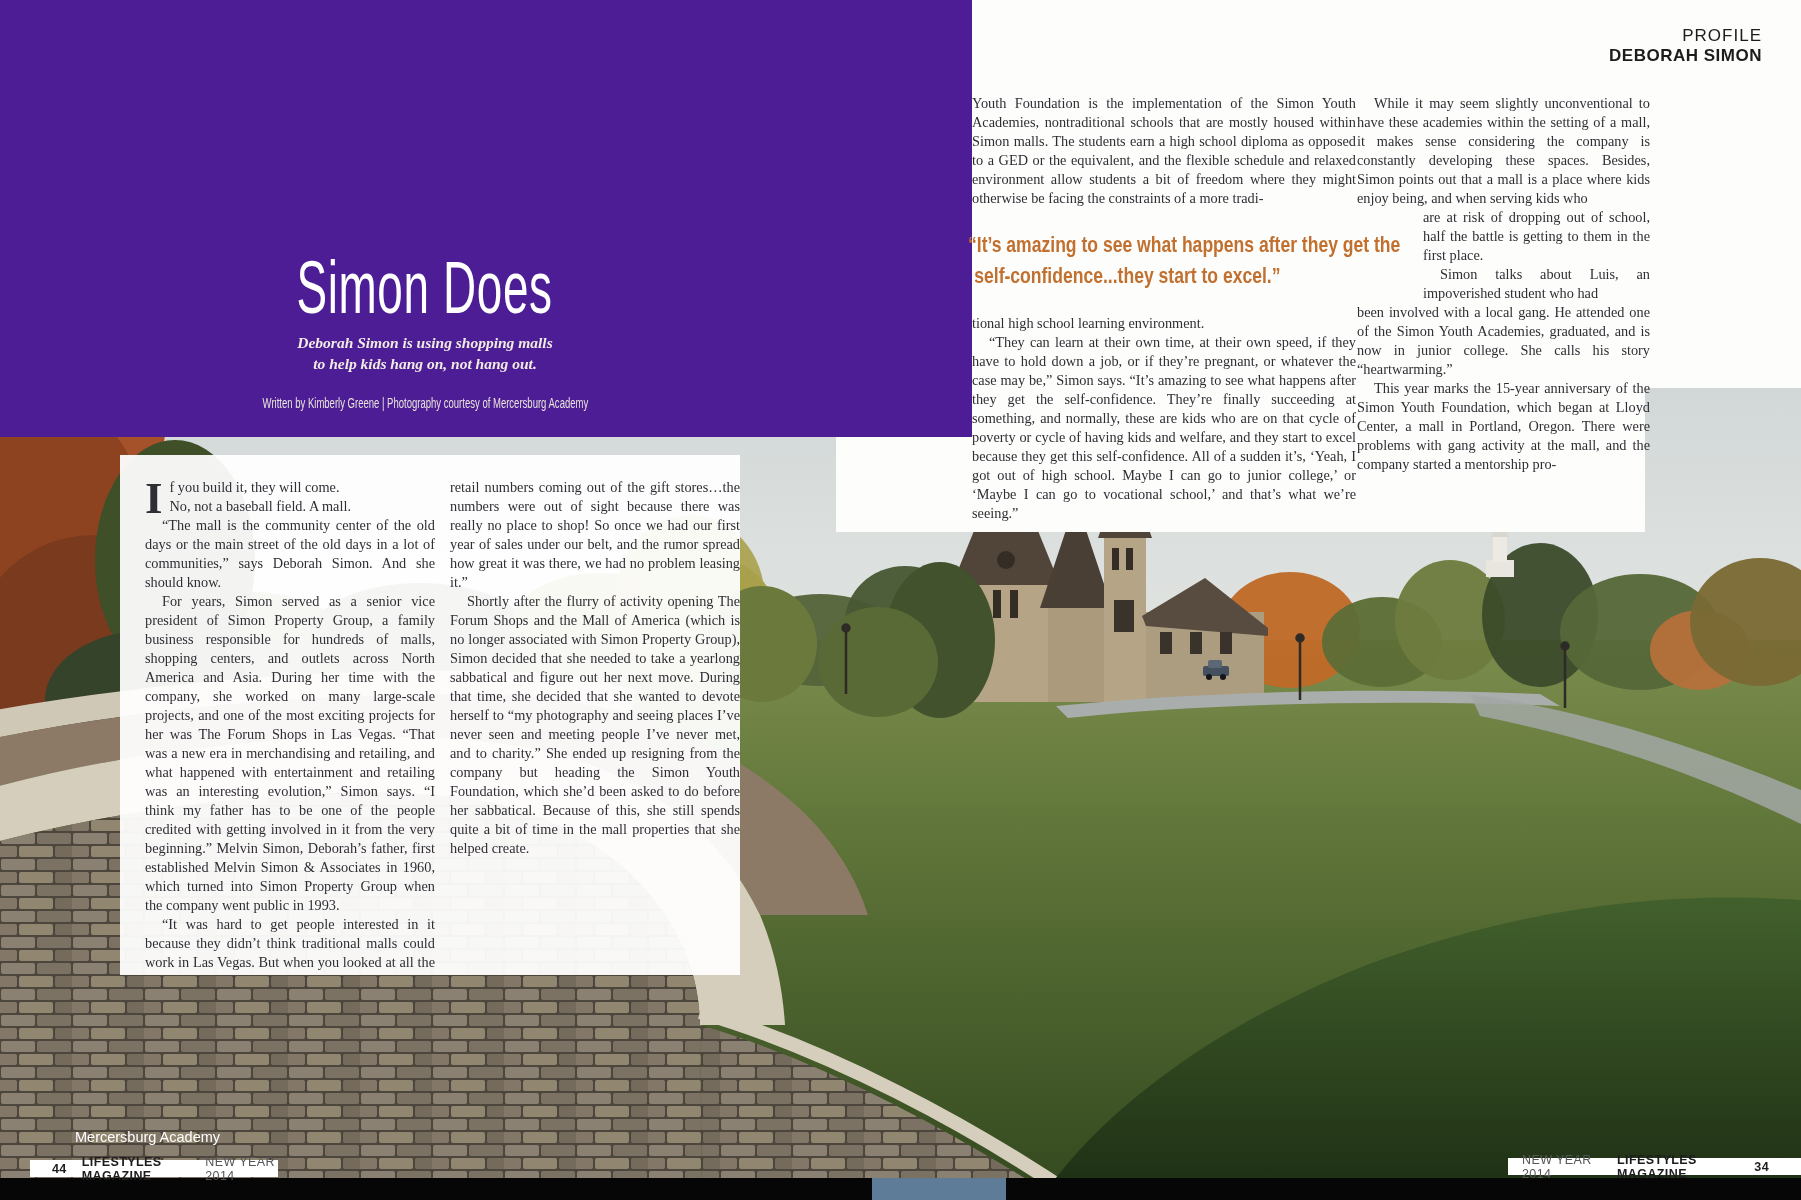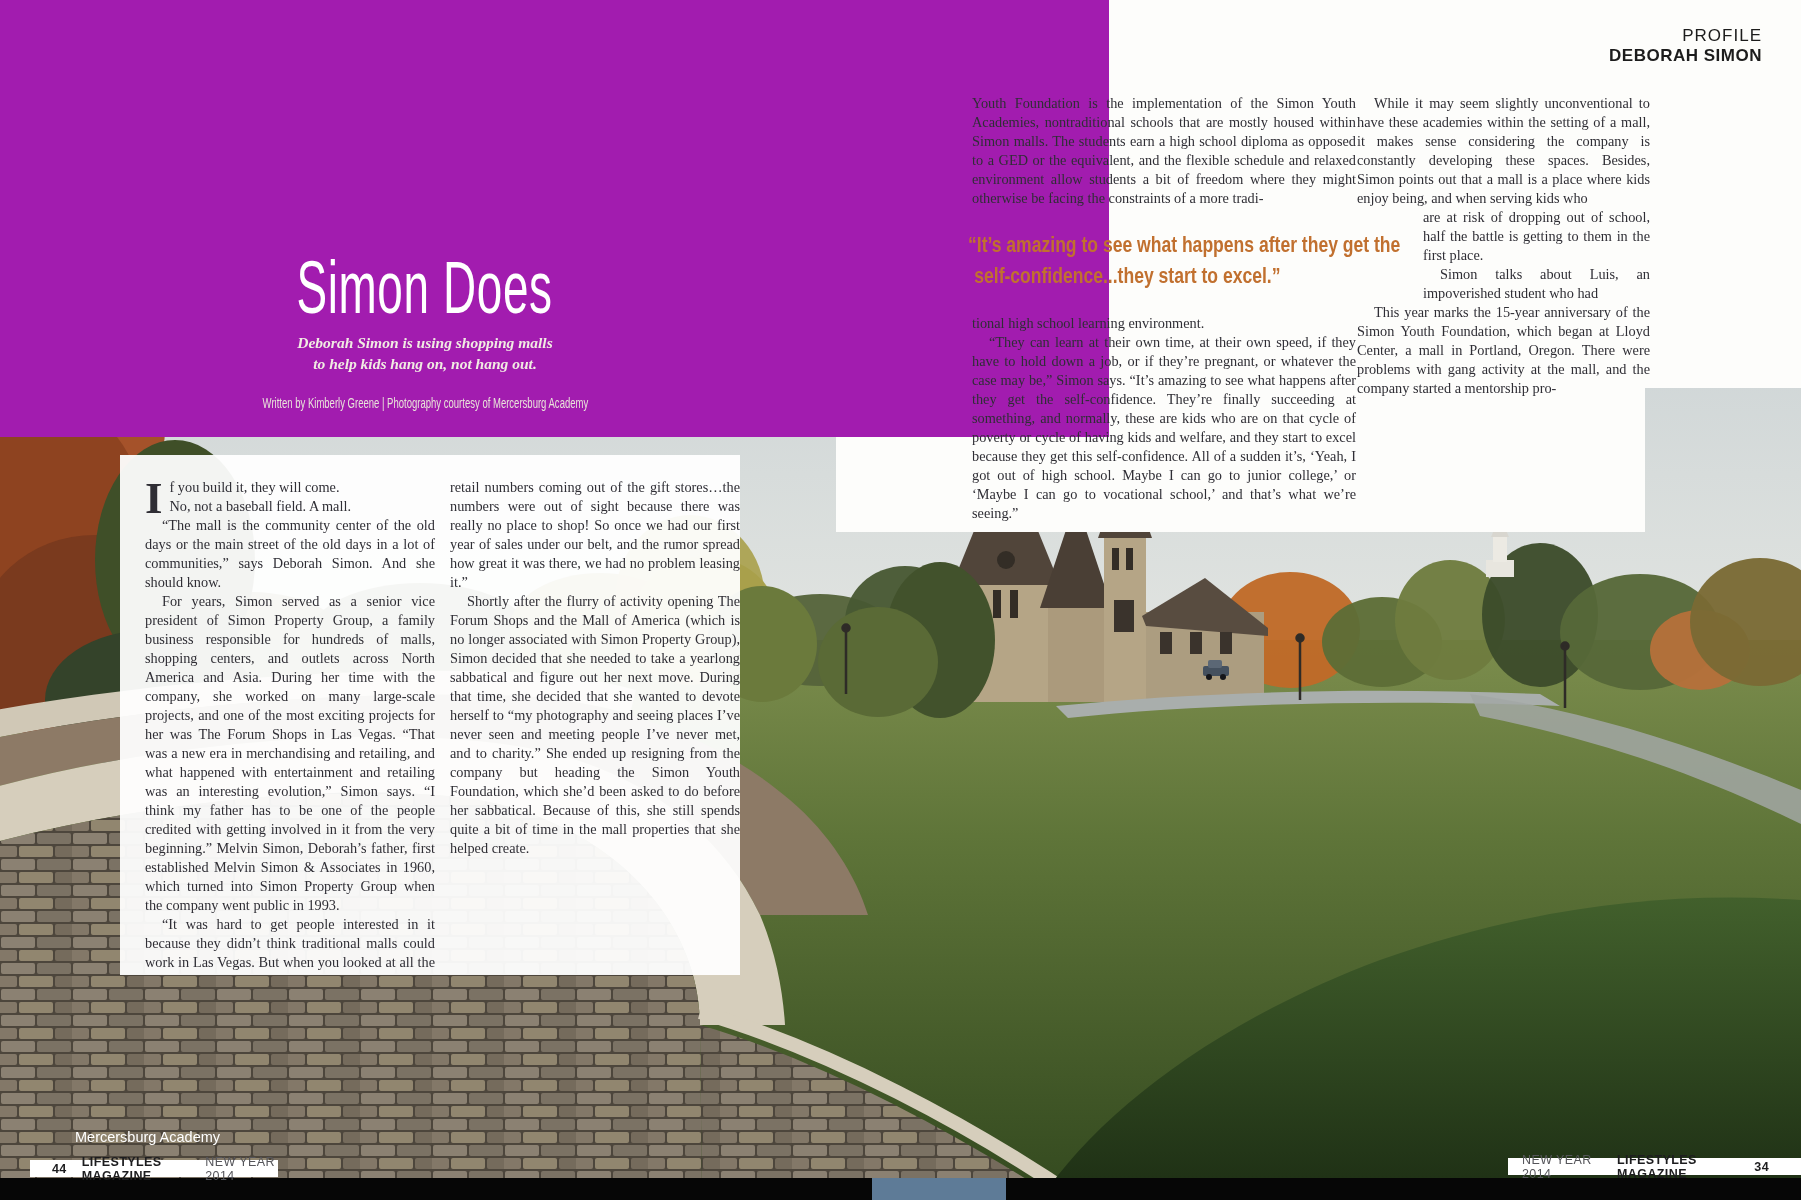--- a/index.html
+++ b/index.html
@@ -9,21 +9,21 @@
   }
   .photo-bg{position:absolute;left:0;top:0;width:1801px;height:1200px;z-index:0;}
 
   
   .white-main{position:absolute;left:836px;top:0;width:809px;height:532px;background:#fdfdfb;z-index:1;}
   .white-right{position:absolute;left:1645px;top:0;width:156px;height:388px;background:#fdfdfb;z-index:1;}
   .left-article-box{position:absolute;left:120px;top:455px;width:620px;height:520px;
     background:rgba(255,255,255,0.94);z-index:2;}
 
   
-  .dark-panel{position:absolute;left:0;top:0;width:1109px;height:437px;background:#a21caf;z-index:3;}
+  .dark-panel{position:absolute;left:0;top:0;width:938px;height:437px;background:#4c1d95;z-index:3;padding-left:34px;}
   .title-block{position:absolute;left:150px;top:250px;width:550px;text-align:center;color:#fff;}
   .cover-title{font-family:"Liberation Sans","DejaVu Sans",sans-serif;font-weight:400;
     font-size:74px;line-height:76px;letter-spacing:1px;}
   .condense{display:inline-block;transform:scaleX(0.62);transform-origin:center;white-space:nowrap;}
   .cover-subtitle{margin-top:6px;font-style:italic;font-weight:bold;font-size:15.5px;line-height:21px;
     color:#f1ece3;white-space:pre-line;}
   .cover-byline{margin-top:21px;font-family:"Liberation Sans","DejaVu Sans",sans-serif;
     font-size:14px;color:#e9e4da;}
   .condense-b{display:inline-block;transform:scaleX(0.68);transform-origin:center;white-space:nowrap;}
 
@@ -223,20 +223,21 @@
       <p class="para indent">“They can learn at their own time, at their own speed, if they have to hold down a job, or if they’re pregnant, or whatever the case may be,” Simon says. “It’s amazing to see what happens after they get the self-confidence. They’re finally succeeding at something, and normally, these are kids who are on that cycle of poverty or cycle of having kids and welfare, and they start to excel because they get this self-confidence. All of a sudden it’s, ‘Yeah, I got out of high school. Maybe I can go to junior college,’ or ‘Maybe I can go to vocational school,’ and that’s what we’re seeing.”</p>
     </div>
 </div>
 
 <div class="rcol2">
   <div>
 
   <p class="para indent">While it may seem slightly unconventional to have these academies within the setting of a mall, it makes sense considering the company is constantly developing these spaces. Besides, Simon points out that a mall is a place where kids enjoy being, and when serving kids who</p>
       <p class="para wrap">are at risk of dropping out of school, half the battle is getting to them in the first place.</p>
       <p class="para wrap indent">Simon talks about Luis, an impoverished student who had</p>
+      <p class="para">been involved with a local gang. He attended one of the Simon Youth Academies, graduated, and is now in junior college. She calls his story “heartwarming.”</p>
       <p class="para indent">This year marks the 15-year anniversary of the Simon Youth Foundation, which began at Lloyd Center, a mall in Portland, Oregon. There were problems with gang activity at the mall, and the company started a mentorship pro-</p>
     </div>
 </div>
 
 <div class="photo-caption">Mercersburg Academy</div>
 
 <div class="footer footer-left">
   <span class="fnum">44</span>
   <span class="fmag">LIFESTYLES MAGAZINE</span>
   <span class="fissue">NEW YEAR 2014</span>

